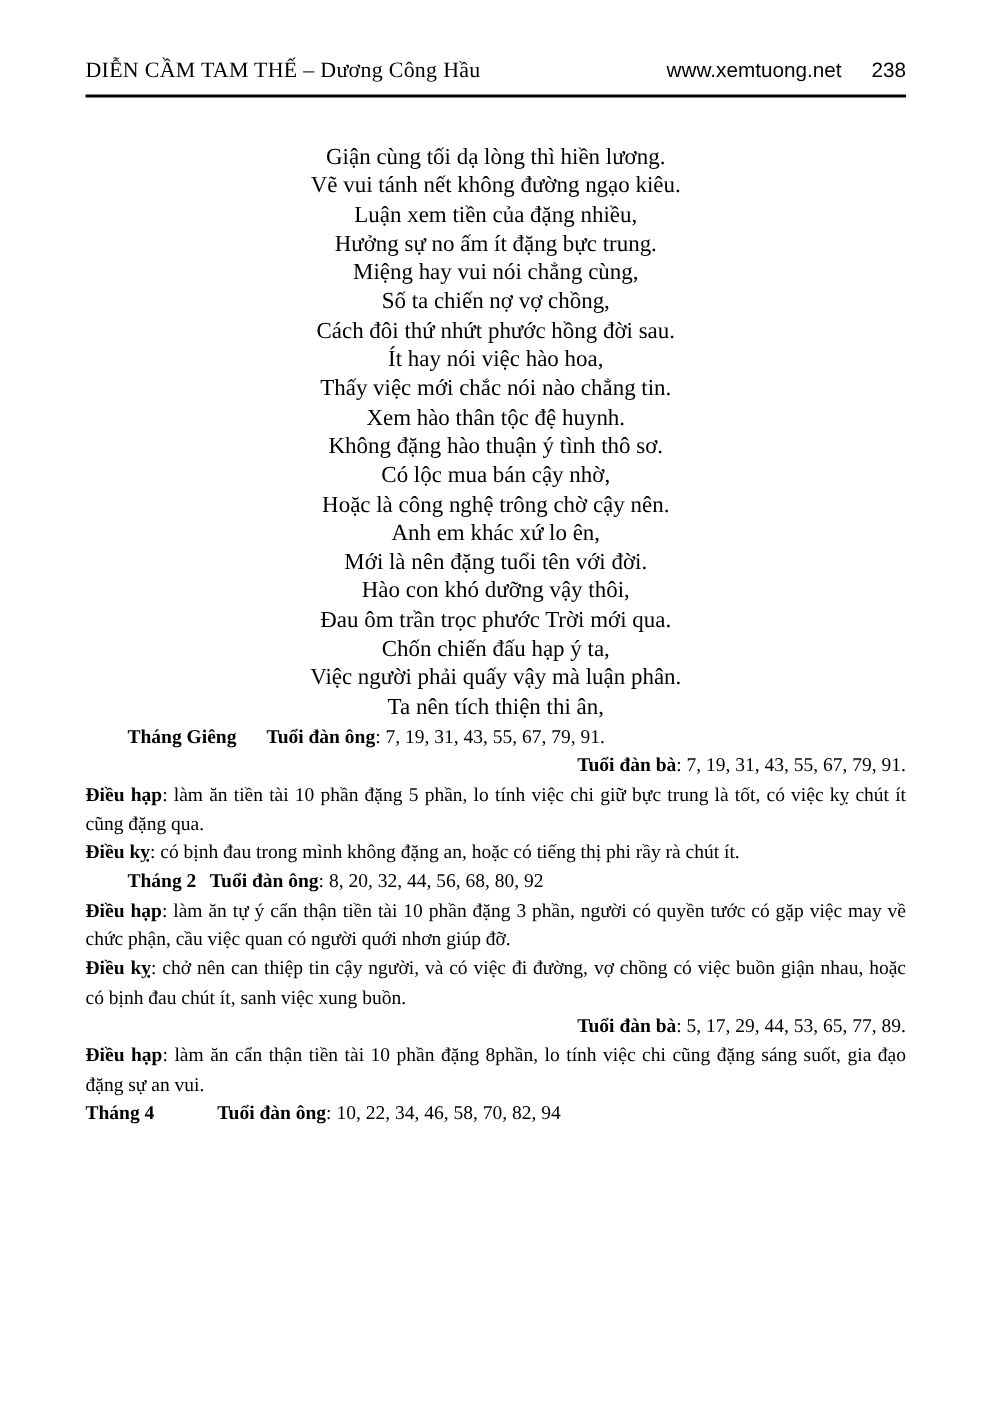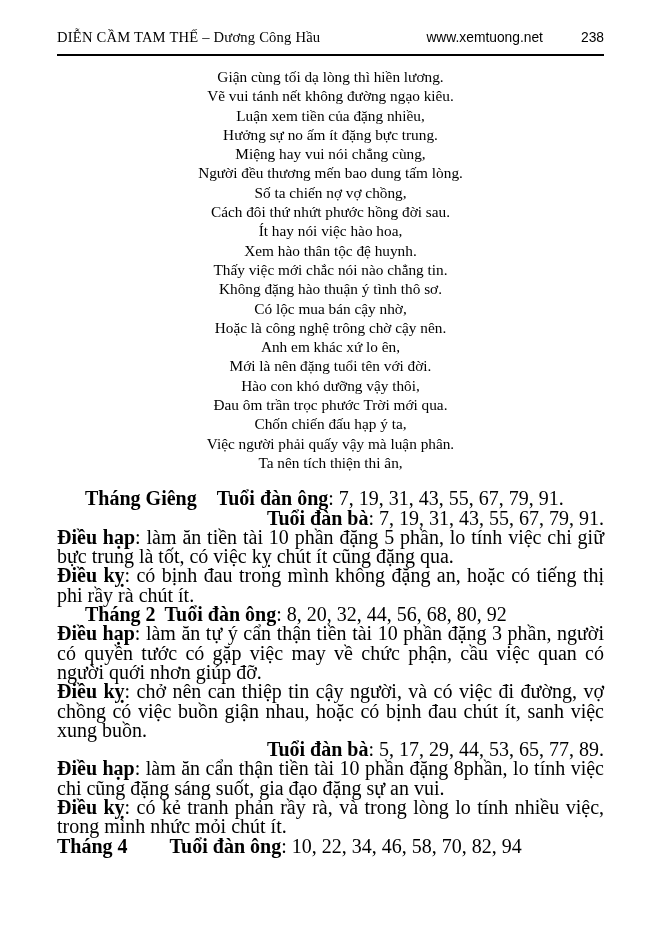--- a/index.html
+++ b/index.html
@@ -6,53 +6,53 @@
   body {
     width: 661px; height: 936px;
     background: #ffffff;
     font-family: "Liberation Serif", serif;
     color: #000000;
     overflow: hidden;
   }
   .page {
     box-sizing: border-box;
     width: 661px; height: 936px;
-    padding: 28px 57px 0 57px;
+    padding: 38px 57px 0 57px;
   }
   
   .header {
     display: flex;
     justify-content: space-between;
     align-items: baseline;
     font-size: 14.6px;
     line-height: 18px;
   }
   .header .doc-title { letter-spacing: 0.2px; }
   .header .right {
     display: flex;
     align-items: flex-end;
-    gap: 38px;
+    gap: 20px;
     font-family: "Liberation Sans", sans-serif;
     font-size: 13.8px;
   }
   .header-rule {
     border: none;
     border-top: 2px solid #000;
     margin: 7px 0 0 0;
   }
   
-  .poem { margin-top: 11px; }
+  .poem { margin-top: 30px; }
   .poem .pline {
     text-align: center;
     font-size: 15.3px;
     line-height: 19.3px;
     white-space: nowrap;
   }
   
-  .sections { margin-top: 17px; font-size: 20px; }
+  .sections { margin-top: 0; font-size: 13px; }
   .sections p { margin: 0; line-height: 19.3px; }
   b { font-weight: bold; }
   .month-line { padding-left: 28px; }
   .month-line.tight b.who { margin-left: 9px; }
   .month-line.wide { padding-left: 0; }
   .month-line.wide b.who { margin-left: 42px; }
   .month-line.giieng b.who { margin-left: 20px; }
   .women-line { padding-left: 50px; text-align: right; }
   .para { text-align: justify; }
 </style>
@@ -69,26 +69,25 @@
     </span>
   </div>
   <hr class="header-rule">
 
   <div class="poem">
     <div class="pline">Giận cùng tối dạ lòng thì hiền lương.</div>
     <div class="pline">Vẽ vui tánh nết không đường ngạo kiêu.</div>
     <div class="pline">Luận xem tiền của đặng nhiều,</div>
     <div class="pline">Hưởng sự no ấm ít đặng bực trung.</div>
     <div class="pline">Miệng hay vui nói chẳng cùng,</div>
-    <div class="pline">Người đều thương mến bao dung tấm lòng.</div>
     <div class="pline">Số ta chiến nợ vợ chồng,</div>
     <div class="pline">Cách đôi thứ nhứt phước hồng đời sau.</div>
     <div class="pline">Ít hay nói việc hào hoa,</div>
+    <div class="pline">Thấy việc mới chắc nói nào chẳng tin.</div>
     <div class="pline">Xem hào thân tộc đệ huynh.</div>
-    <div class="pline">Thấy việc mới chắc nói nào chẳng tin.</div>
     <div class="pline">Không đặng hào thuận ý tình thô sơ.</div>
     <div class="pline">Có lộc mua bán cậy nhờ,</div>
     <div class="pline">Hoặc là công nghệ trông chờ cậy nên.</div>
     <div class="pline">Anh em khác xứ lo ên,</div>
     <div class="pline">Mới là nên đặng tuổi tên với đời.</div>
     <div class="pline">Hào con khó dưỡng vậy thôi,</div>
     <div class="pline">Đau ôm trần trọc phước Trời mới qua.</div>
     <div class="pline">Chốn chiến đấu hạp ý ta,</div>
     <div class="pline">Việc người phải quấy vậy mà luận phân.</div>
     <div class="pline">Ta nên tích thiện thi ân,</div>
@@ -105,21 +104,20 @@
 
     <div>
       <p class="month-line tight"><b>Tháng 2</b><b class="who">Tuổi đàn ông</b><span>: 8, 20, 32, 44, 56, 68, 80, 92</span></p>
       <p class="para"><b>Điều hạp</b><span>: làm ăn tự ý cẩn thận tiền tài 10 phần đặng 3 phần,  người có quyền tước có gặp việc may về chức phận, cầu việc quan có người quới nhơn giúp đỡ.</span></p>
       <p class="para"><b>Điều kỵ</b><span>: chở nên can thiệp tin cậy người, và có việc đi đường, vợ chồng có việc buồn giận nhau, hoặc có bịnh đau chút ít, sanh việc xung buồn.</span></p>
     </div>
 
     <div>
       <p class="women-line"><b>Tuổi đàn bà</b><span>: 5, 17, 29, 44, 53, 65, 77, 89.</span></p>
       <p class="para"><b>Điều hạp</b><span>: làm ăn cẩn thận tiền tài 10 phần đặng 8phần, lo tính việc chi cũng đặng sáng suốt, gia đạo đặng sự an vui.</span></p>
-      <p class="para"><b>Điều kỵ</b><span>: có kẻ tranh phản rầy rà, và trong lòng lo tính nhiều việc, trong mình nhức mỏi chút ít.</span></p>
     </div>
 
     <div>
       <p class="month-line wide"><b>Tháng 4</b><b class="who">Tuổi đàn ông</b><span>: 10, 22, 34, 46, 58, 70, 82, 94</span></p>
     </div>
 
   </div>
 
 </div>
 

